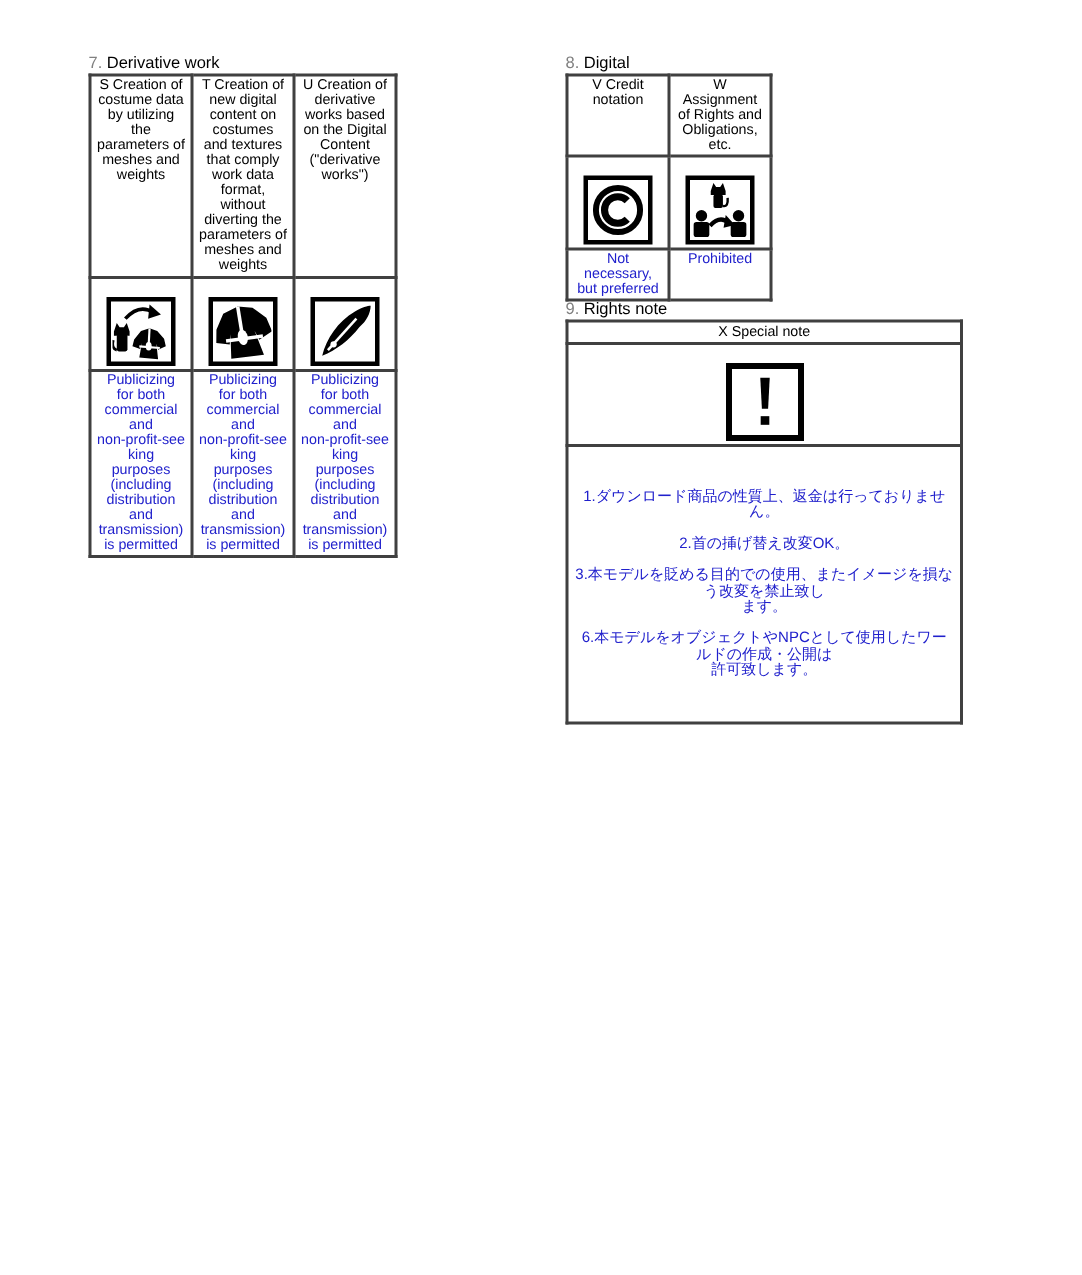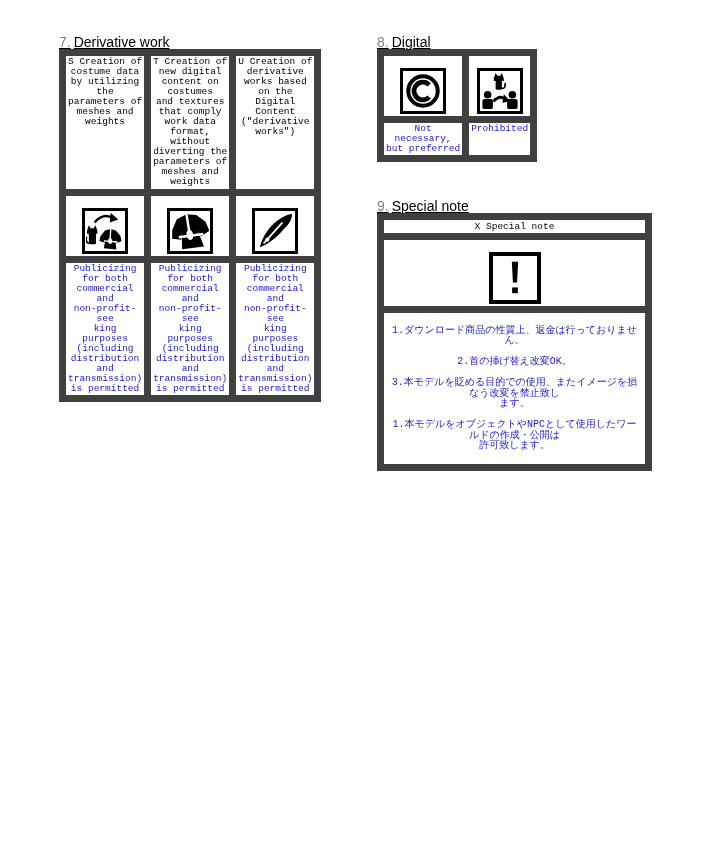--- a/index.html
+++ b/index.html
@@ -1,32 +1,32 @@
 <!DOCTYPE html>
 <html><head>
 <meta charset="utf-8">
 <style>
   html,body{margin:0;padding:0;}
   body{
     width:721px;height:850px;background:#ffffff;position:relative;
     font-family:"Liberation Sans","DejaVu Sans",sans-serif;color:#000;
   }
   .section{position:absolute;}
-  .heading{font-size:14px;line-height:12px;margin-bottom:1px;white-space:nowrap;text-decoration:underline;}
+  .heading{font-size:11px;line-height:12px;margin-bottom:1px;white-space:nowrap;}
   .heading .num{color:#808080;margin-right:3px;}
   table{border-collapse:collapse;table-layout:fixed;}
-  td{border:7px solid #404040;vertical-align:top;text-align:center;
+  td{border:2px solid #404040;vertical-align:top;text-align:center;
      font-size:9.5px;line-height:10px;padding:1px 2px;white-space:pre-line;
-     overflow:hidden;font-family:Liberation Mono, monospace;}
+     overflow:hidden;}
   .icon-cell{vertical-align:middle;text-align:center;padding:2px;}
   .icon-box{width:40px;height:40px;border:3px solid #000;background:#fff;
     display:inline-flex;align-items:center;justify-content:center;}
   .icon-box.big{width:44px;height:44px;border-width:4px;}
   .perm{color:#2020cc;}
-  .notes-cell{color:#2020cc;font-size:10px;line-height:10.5px;vertical-align:top;padding:2px 4px;}
+  .notes-cell{color:#2020cc;font-size:10px;line-height:10.5px;vertical-align:top;padding:18px 4px;}
   .tbl-hdr{font-size:9.5px;line-height:11px;vertical-align:middle;white-space:nowrap;}
   svg{display:block;}
 </style>
 </head>
 <body>
 
 <div class="section" style="left:59px;top:36px;">
   <div class="heading">
     <span class="num">7.</span><span>Derivative work</span>
   </div>
@@ -144,20 +144,29 @@
   </tbody>
     </table>
 </div>
 
 <div class="section" style="left:377px;top:36px;">
   <div class="heading">
     <span class="num">8.</span><span>Digital</span>
   </div>
   <table>
     <tbody>
+        <tr>
+      <td style="width:62px;height:49px;">V Credit
+notation</td>
+      <td style="width:62px;">W
+Assignment
+of Rights and
+Obligations,
+etc.</td>
+    </tr>
     <tr>
       <td class="icon-cell" style="height:49px;">
         <span class="icon-box">
           <svg width="38" height="38" viewBox="0 0 40 40">
             <circle cx="20" cy="20" r="15.5" stroke="#000" stroke-width="4.2" fill="none"></circle>
             <path d="M26.5 13.5 A9.3 9.3 0 1 0 26.5 26.5" stroke="#000" stroke-width="5" fill="none"></path>
           </svg>
         </span>
       </td>
       <td class="icon-cell">
@@ -183,21 +192,21 @@
 necessary,
 but preferred</td>
       <td class="perm">Prohibited</td>
     </tr>
   </tbody>
     </table>
 </div>
 
 <div class="section" style="left:377px;top:200px;">
   <div class="heading">
-    <span class="num">9.</span><span>Special note</span>
+    <span class="num">9.</span><span>Rights note</span>
   </div>
   <table>
     <tbody>
         <tr>
       <td class="tbl-hdr" style="width:257px;height:10px;">X Special note</td>
     </tr>
     <tr>
       <td class="icon-cell" style="height:50px;">
         <span class="icon-box big">
           <svg width="36" height="36" viewBox="0 0 40 40">
@@ -206,19 +215,19 @@
           </svg>
         </span>
       </td>
     </tr>
     <tr>
       <td class="notes-cell" style="height:58px;">
         <div>1.ダウンロード商品の性質上、返金は行っておりません。</div>
         <div>2.首の挿げ替え改変OK。</div>
         <div>3.本モデルを貶める目的での使用、またイメージを損なう改変を禁止致し
 ます。</div>
-        <div>1.本モデルをオブジェクトやNPCとして使用したワールドの作成・公開は
+        <div>6.本モデルをオブジェクトやNPCとして使用したワールドの作成・公開は
 許可致します。</div>
       </td>
     </tr>
   </tbody>
     </table>
 </div>
 
 </body></html>

